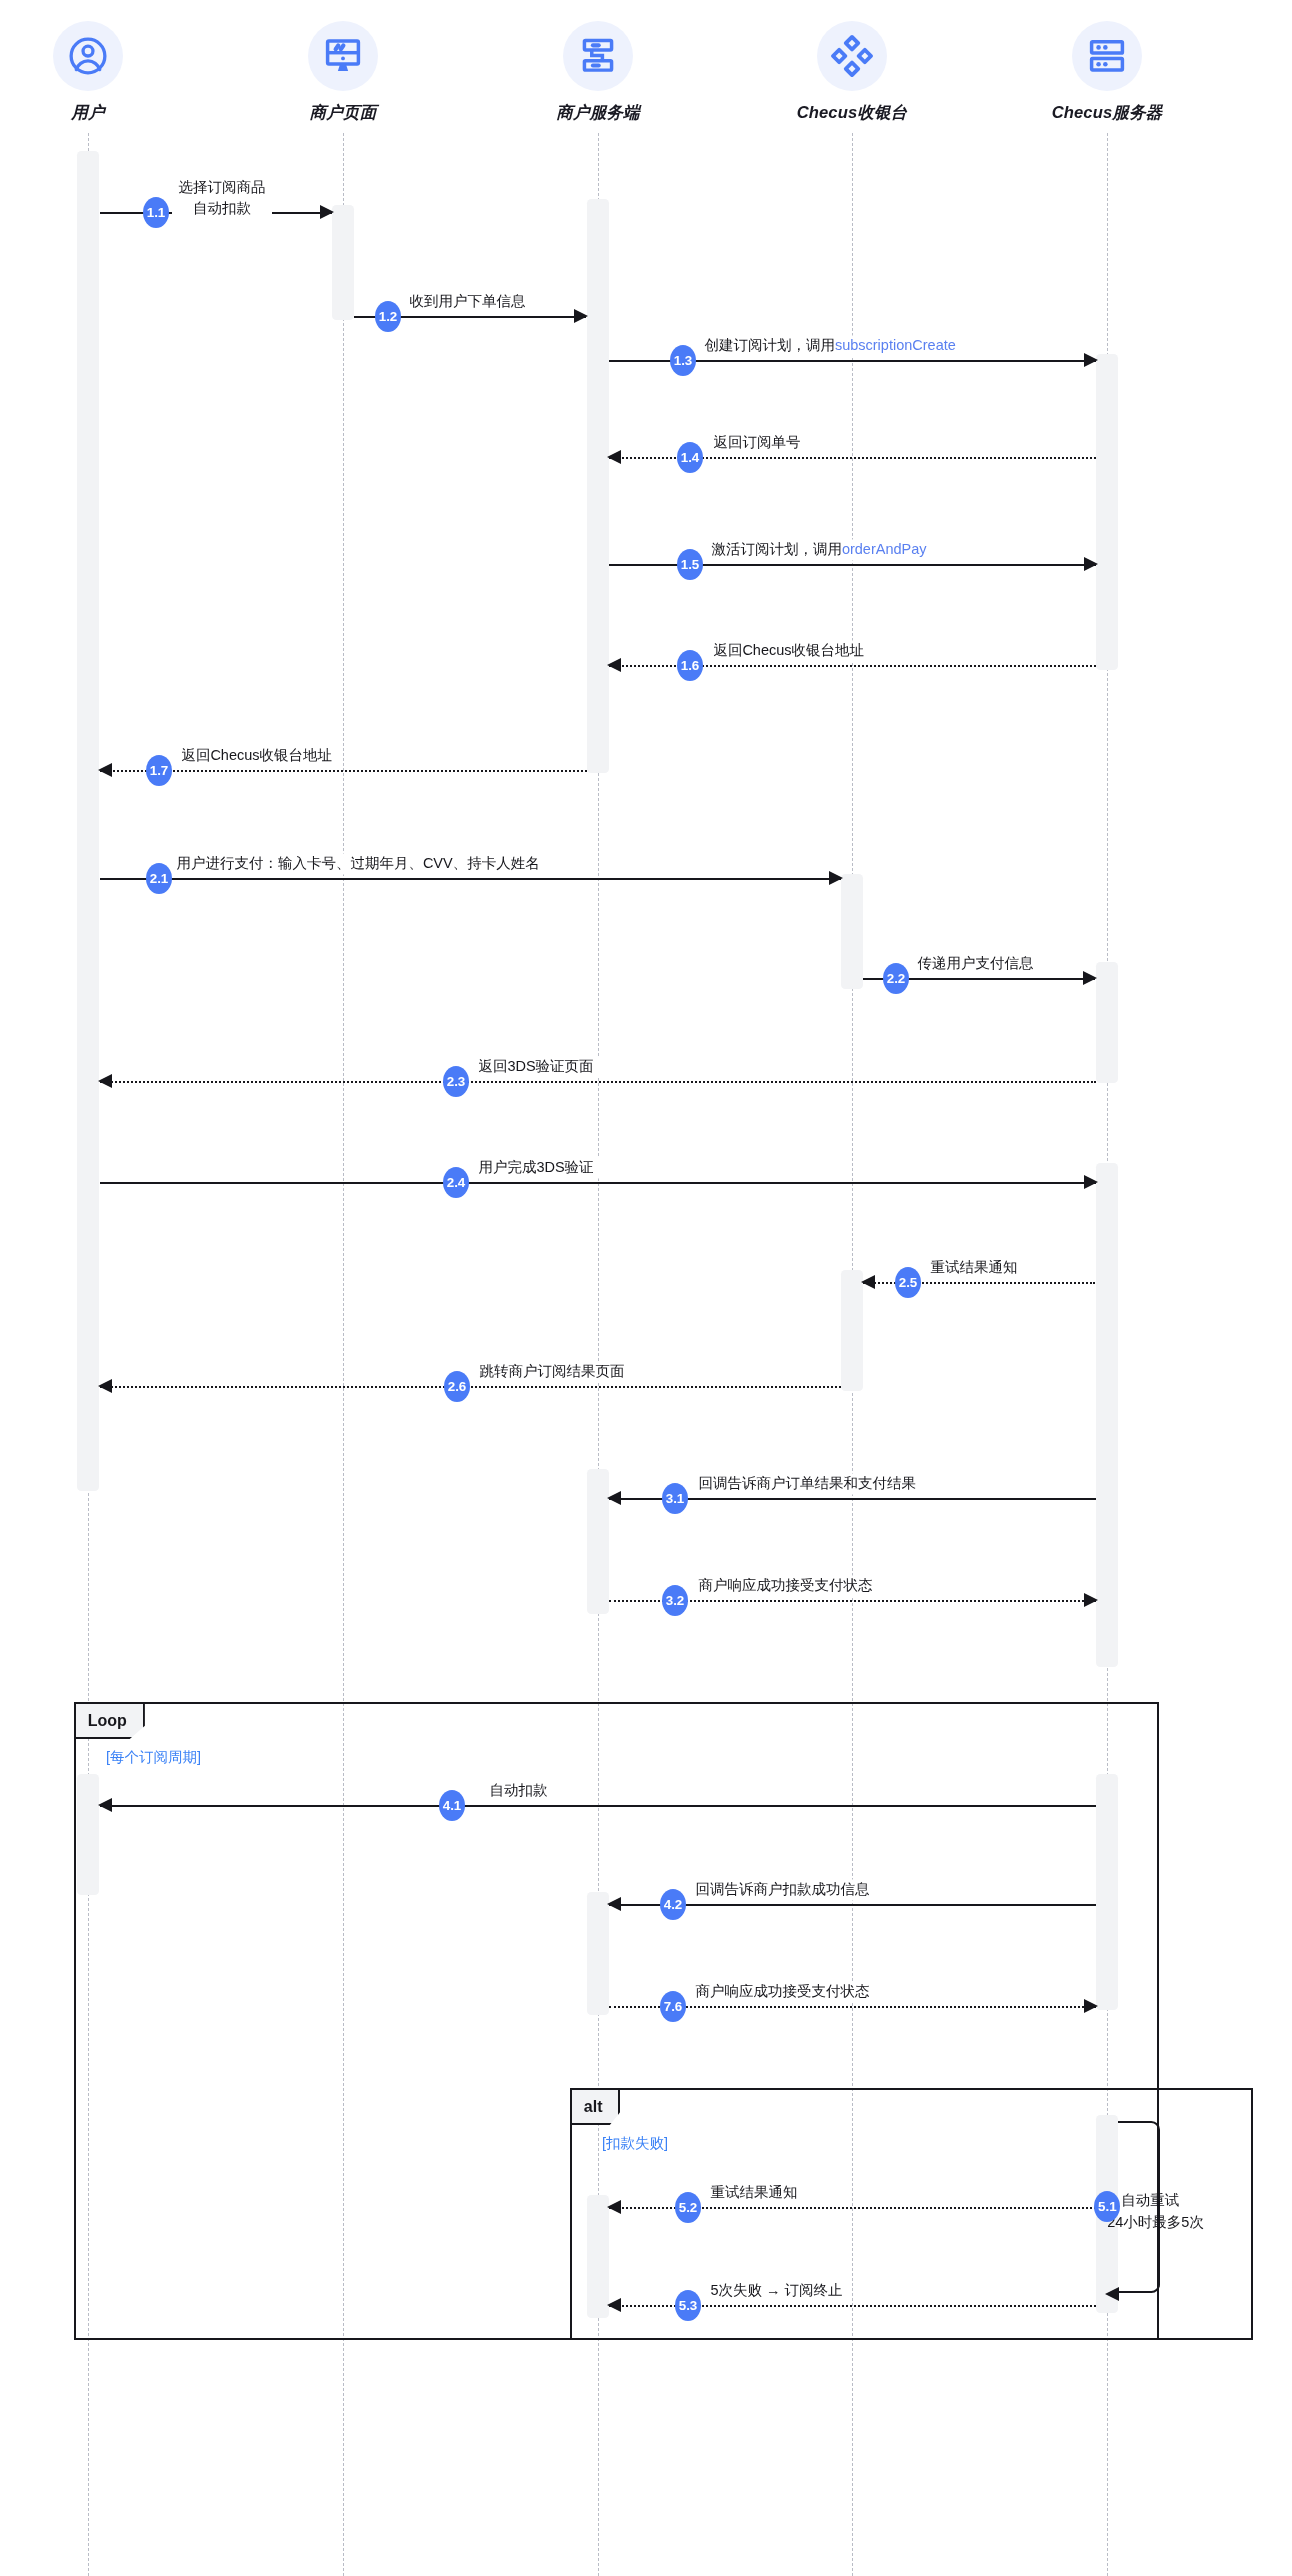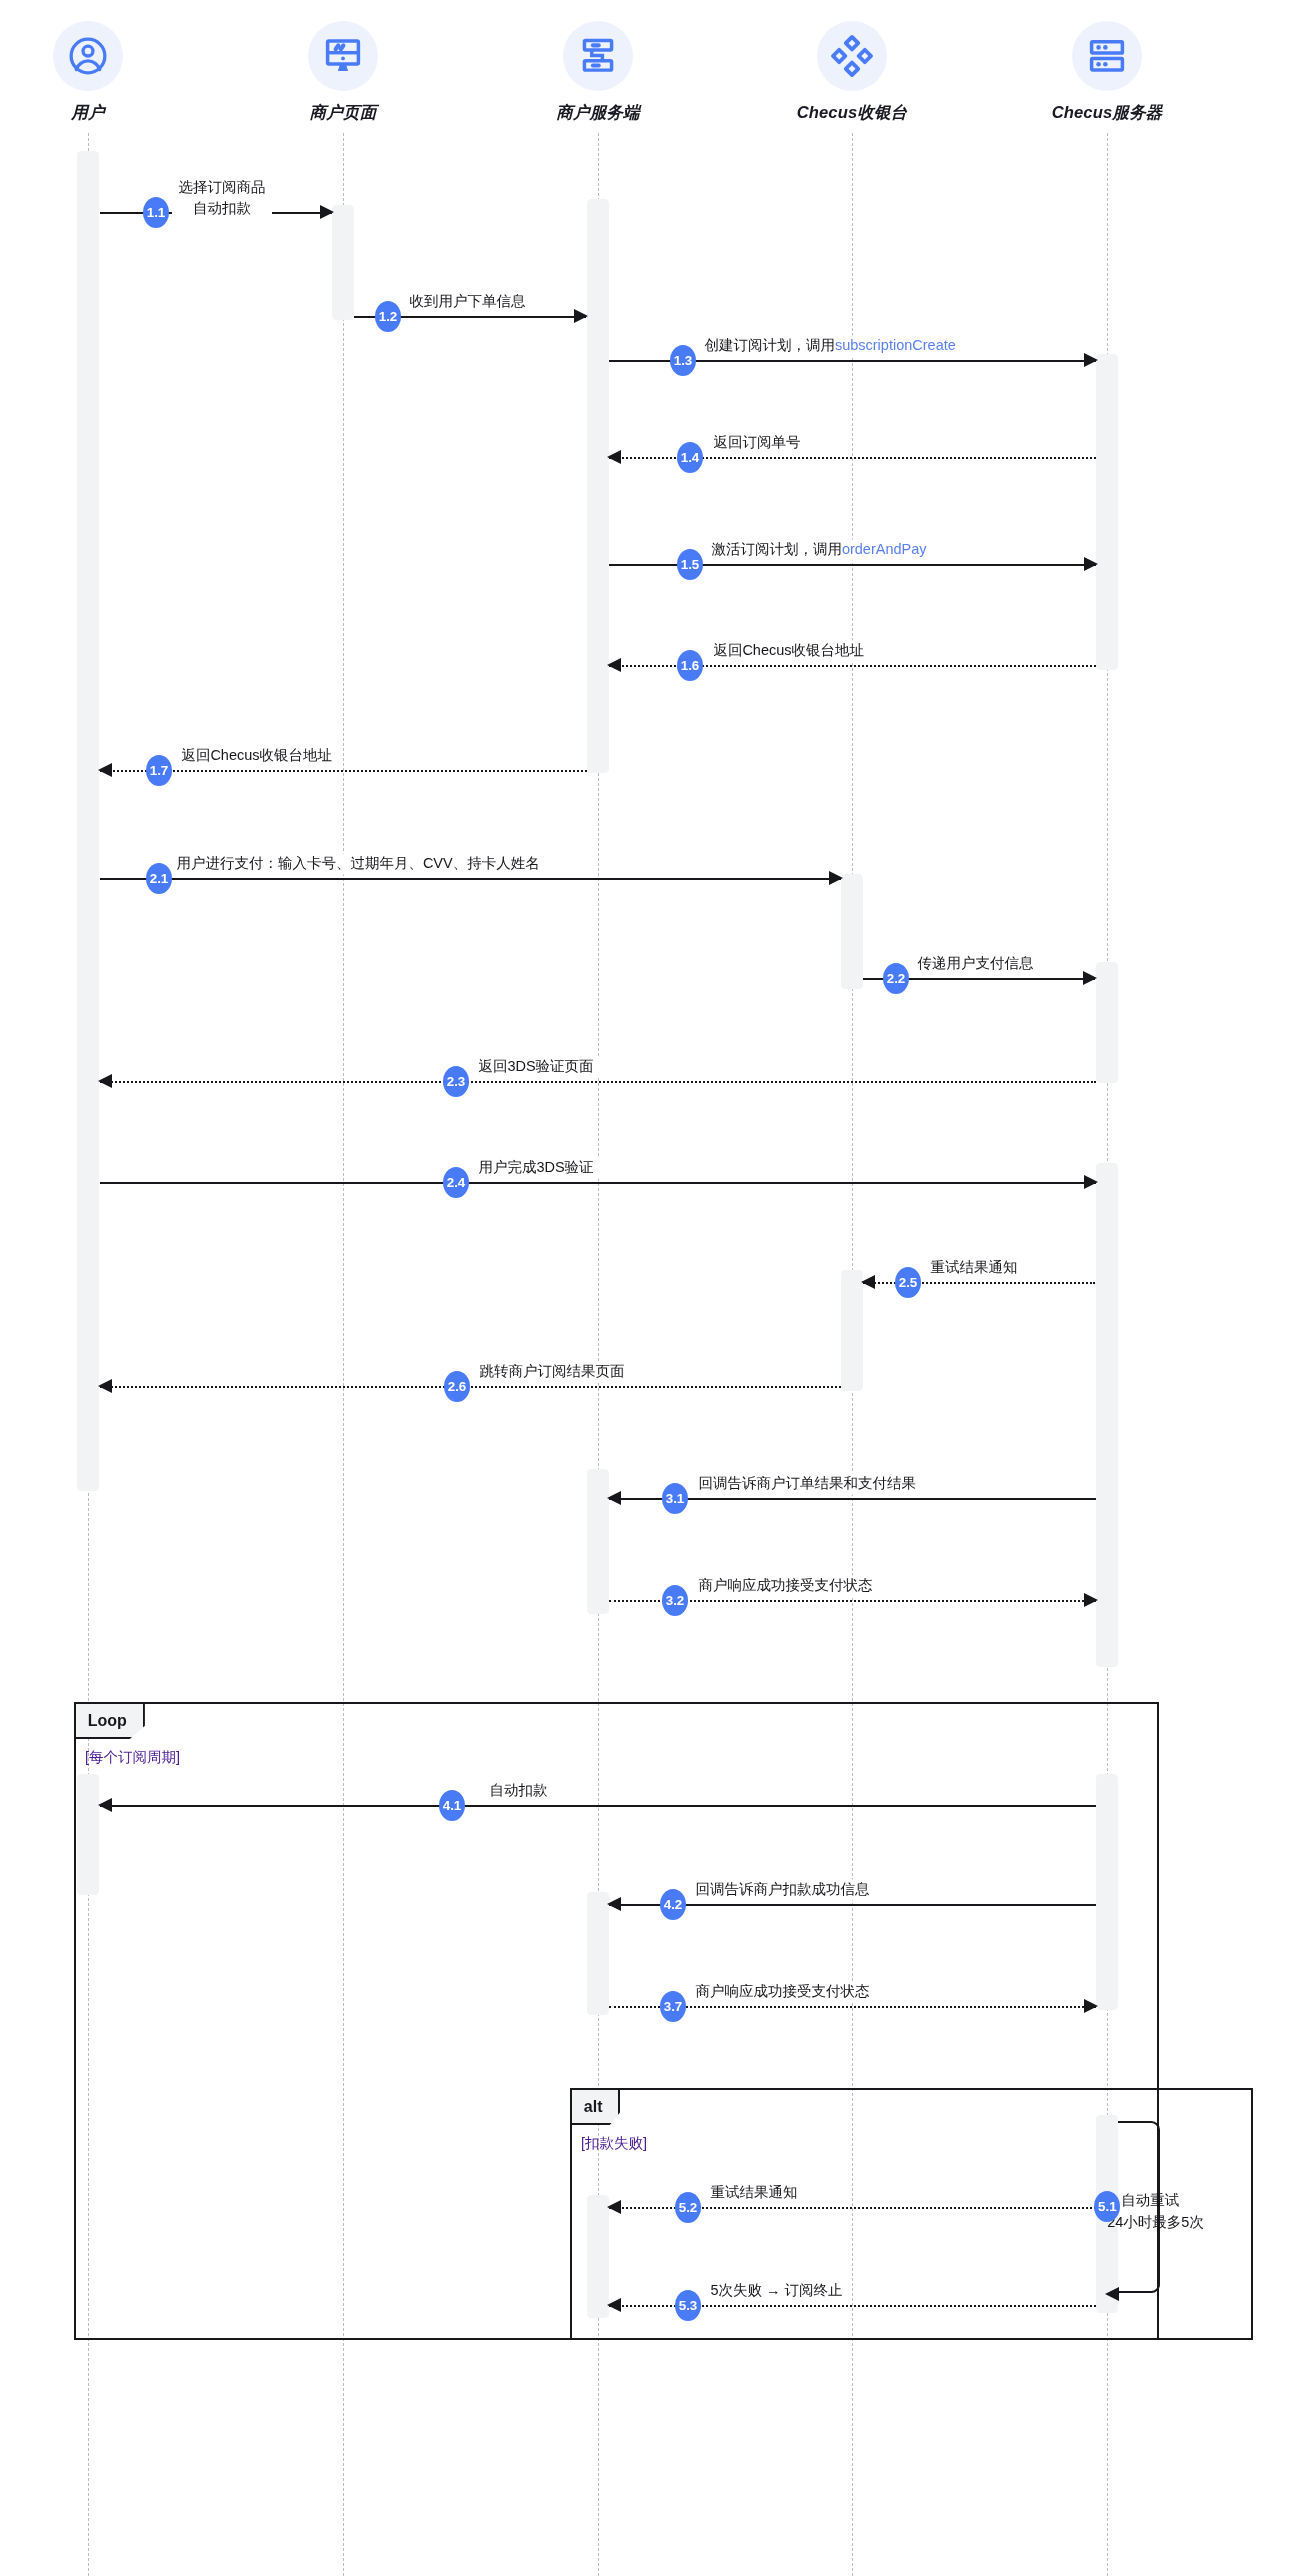--- a/index.html
+++ b/index.html
@@ -122,22 +122,22 @@
     position: absolute; left: 0; top: 0;
     height: 35px; padding: 0 16px 0 11.8px;
     background: #f2f3f5;
     border-right: 2.7px solid #17171c;
     border-bottom: 2.7px solid #17171c;
     display: flex; align-items: center;
     font-size: 16px; font-weight: 700; color: #17171c;
     clip-path: polygon(0 0, 100% 0, 100% 62%, 78% 100%, 0 100%);
   }
   .frag-cond {
-    position: absolute; left: 9px;
-    font-size: 14.5px; color: #4c1d95; white-space: nowrap;
+    position: absolute; left: 30px;
+    font-size: 14.5px; color: #3b82f6; white-space: nowrap;
   }
 </style>
 </head>
 <body>
 
 <div id="diagram">
 
   <div class="actor-head" style="left:88px">
     <div class="actor-badge">
       <svg width="44" height="44" viewBox="0 0 24 24" fill="none" stroke="#4a7bf7" stroke-width="1.8">
@@ -350,21 +350,21 @@
   <div class="msg" style="left:609px; top:1904px; width:487px">
     <div class="line"></div>
     <div class="head left"></div>
     <div class="seq" style="left:64px">4.2</div>
     <div class="label" style="left:80px">回调告诉商户扣款成功信息</div>
   </div>
 
   <div class="msg dotted" style="left:609px; top:2006px; width:487px">
     <div class="line"></div>
     <div class="head right"></div>
-    <div class="seq" style="left:64px">3.7</div>
+    <div class="seq" style="left:64px">7.6</div>
     <div class="label" style="left:80px">商户响应成功接受支付状态</div>
   </div>
 
   <div class="selfloop" style="left:1118px; top:2121px; width:42px; height:172px">
     <div class="loopbox"></div>
     <div class="head"></div>
     <div class="seq" style="left:-23.6px; top:70px">5.1</div>
     <div class="label" style="left:3.2px; top:69px">
       <div>自动重试</div>
       <div style="margin-left:-14px">24小时最多5次</div>

